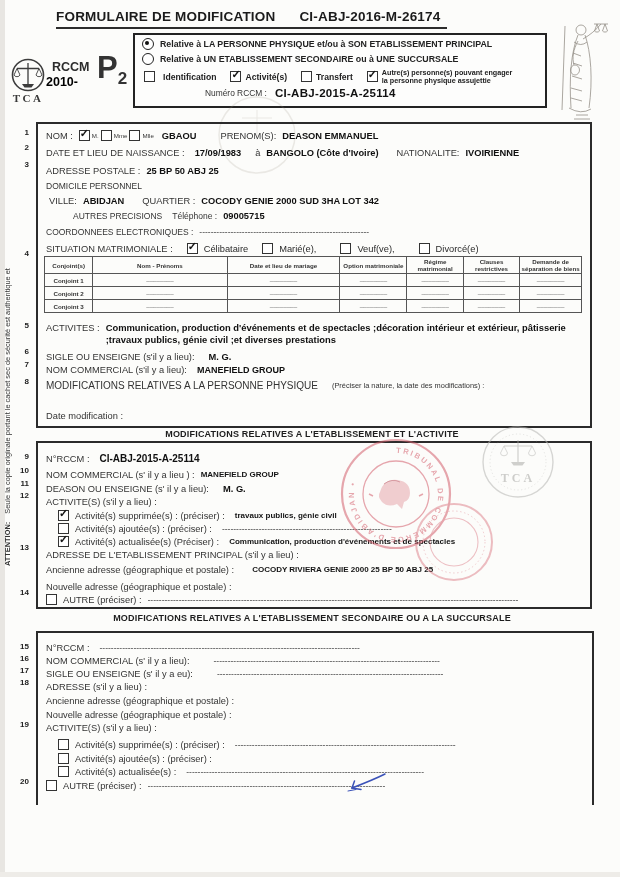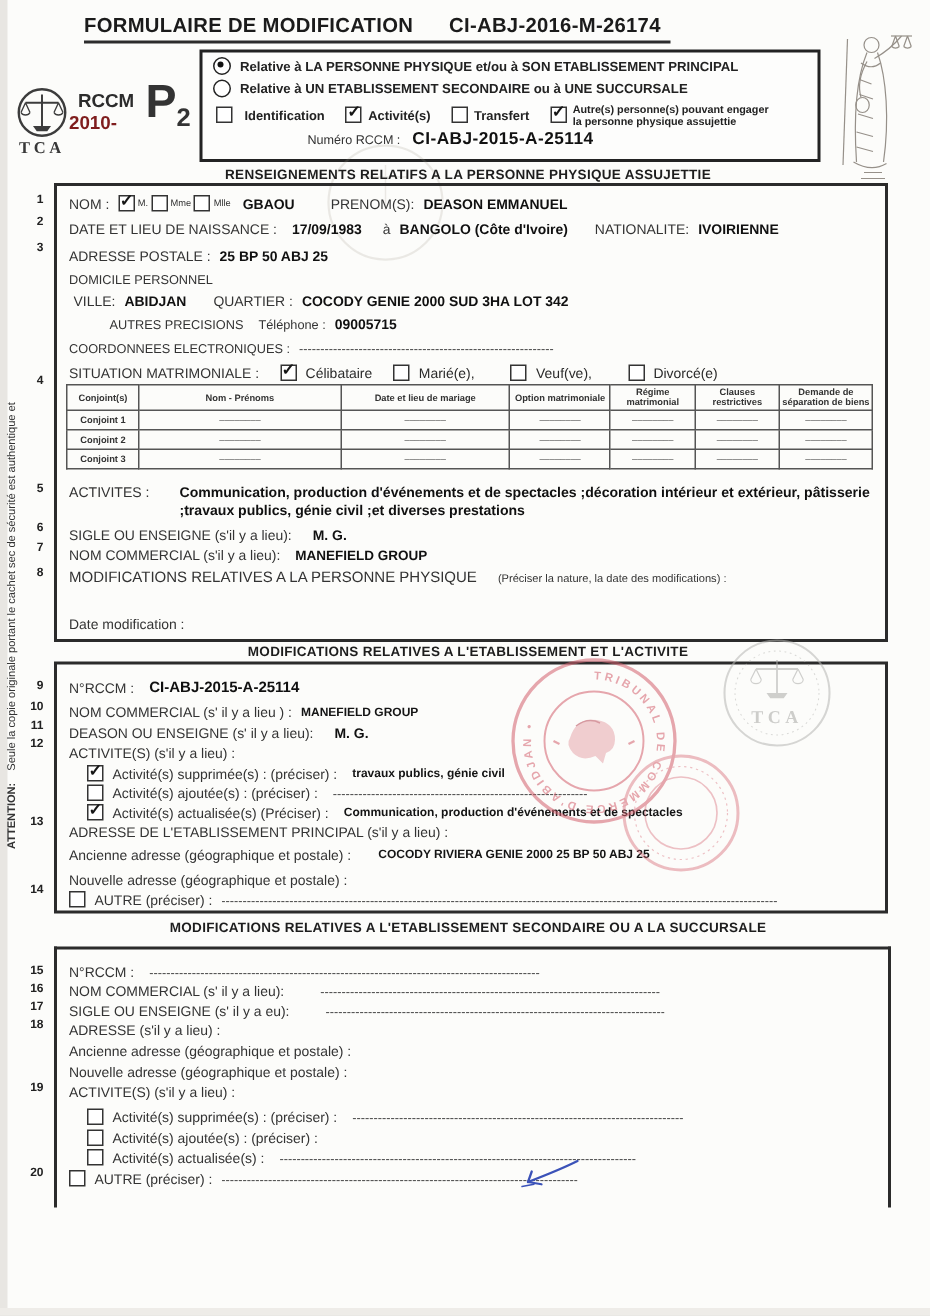--- a/index.html
+++ b/index.html
@@ -6,21 +6,21 @@
   .page{position:relative;width:620px;height:877px;background:#fcfcfa;
         font-family:"Liberation Sans",sans-serif;color:#2a2a2a;overflow:hidden;}
   .edge-left{position:absolute;left:0;top:0;width:5px;height:100%;background:#e8e6e2;}
   .edge-bottom{position:absolute;left:0;bottom:0;width:100%;height:5px;background:#eeece8;}
 
   .title{position:absolute;left:56px;top:9px;font-size:13.5px;font-weight:700;color:#1b1b1b;
          border-bottom:2px solid #2c2c2c;padding:0 6px 3px 0;letter-spacing:.2px;}
   .title .num{margin-left:20px;}
 
   .rccm-label{position:absolute;left:52px;top:60px;font-size:12.5px;font-weight:700;color:#2c2c2c;}
-  .rccm-year{position:absolute;left:46px;top:75px;font-size:12.5px;font-weight:700;color:#7f1d1d;}
+  .rccm-year{position:absolute;left:46px;top:75px;font-size:12.5px;font-weight:700;color:#000000;}
   .pcode{position:absolute;left:97px;top:50px;font-size:31px;font-weight:800;color:#333;}
   .pcode .sub{font-size:17px;font-weight:800;vertical-align:-6px;}
 
   .hdr-box{position:absolute;left:133px;top:33px;width:410px;height:71px;border:2px solid #232323;background:rgba(255,255,255,.4);}
   .hline{display:flex;align-items:center;margin:3px 0 0 7px;font-size:8.8px;font-weight:700;color:#222;}
   .hline .txt{margin-left:6px;}
   .hcbs{display:flex;align-items:center;margin:4px 0 0 9px;font-size:8.6px;font-weight:700;color:#222;}
   .hcbs .lb2{font-size:7.2px;line-height:1.1;margin-left:4px;}
   .hnum{margin:2px 0 0 70px;font-size:8.4px;color:#333;display:flex;align-items:center;}
   .hnum .val{font-size:11.5px;font-weight:800;color:#111;margin-left:8px;letter-spacing:.3px;}
@@ -47,21 +47,21 @@
   .ind{left:20px;}
 
   table.mar{position:absolute;left:6px;top:132px;width:538px;border-collapse:collapse;table-layout:fixed;}
   table.mar th,table.mar td{border:1px solid #555;font-size:6.2px;color:#333;text-align:center;padding:1px 1px;overflow:hidden;}
   table.mar th{font-weight:700;height:14px;}
   table.mar td{height:10px;color:#555;}
   table.mar td.cname{font-weight:700;color:#333;}
 
   .act-ln{position:absolute;left:8px;right:8px;display:flex;align-items:flex-start;font-size:9.4px;}
   .act-ln .lb{flex:none;}
-  .act-ln .val{margin-left:20px;line-height:1.3;white-space:normal;}
+  .act-ln .val{margin-left:6px;line-height:1.3;white-space:normal;}
 
   .rn{position:absolute;left:14px;width:15px;text-align:right;font-size:8px;font-weight:700;color:#222;}
 
   .vatt{position:absolute;left:3px;top:566px;width:336px;transform:rotate(-90deg);transform-origin:0 0;
         font-size:7.4px;color:#333;white-space:nowrap;}
   .vatt b{margin-right:8px;}
 
   .stamp{position:absolute;pointer-events:none;}
 </style>
 </head>
@@ -159,21 +159,20 @@
   <span class="rn" style="top:491px">12</span>
   <span class="rn" style="top:543px">13</span>
   <span class="rn" style="top:588px">14</span>
   <span class="rn" style="top:642px">15</span>
   <span class="rn" style="top:654px">16</span>
   <span class="rn" style="top:666px">17</span>
   <span class="rn" style="top:678px">18</span>
   <span class="rn" style="top:720px">19</span>
   <span class="rn" style="top:777px">20</span>
 
-  <div class="sec-title" style="top:111px">RENSEIGNEMENTS RELATIFS A LA PERSONNE PHYSIQUE ASSUJETTIE</div>
   <div class="fbox" style="top:122px;height:302px">
     <div class="ln" style="top:5px">
       <span class="lb">NOM :</span>
       <span class="cb checked m6"></span>
         <span class="lb-xs">M.</span>
       <span class="cb"></span>
         <span class="lb-xs">Mme</span>
       <span class="cb"></span>
         <span class="lb-xs">Mlle</span>
       <span class="val m6">GBAOU</span>

